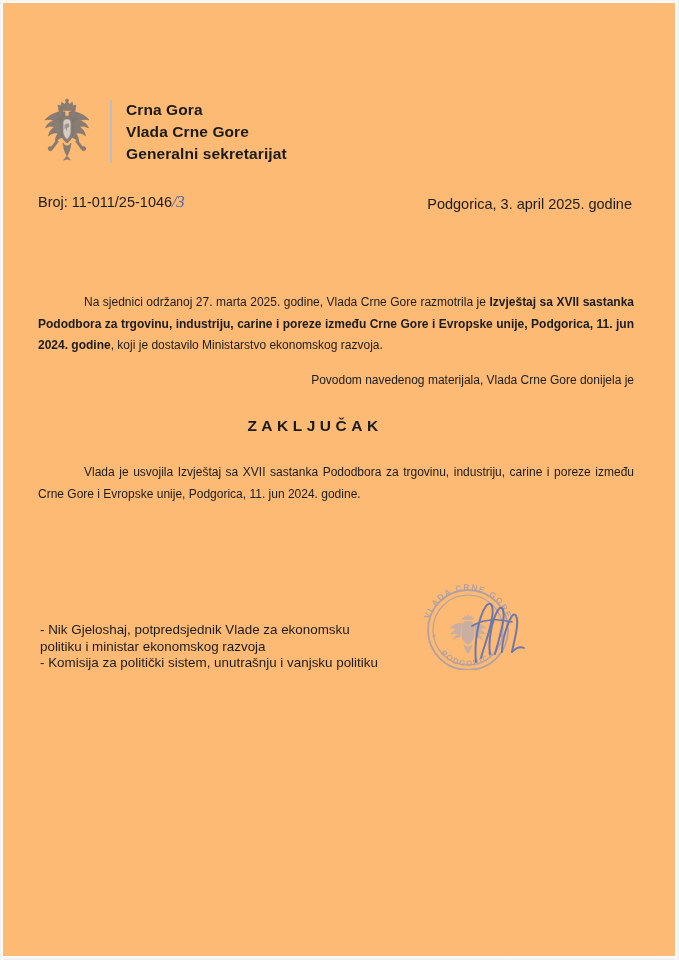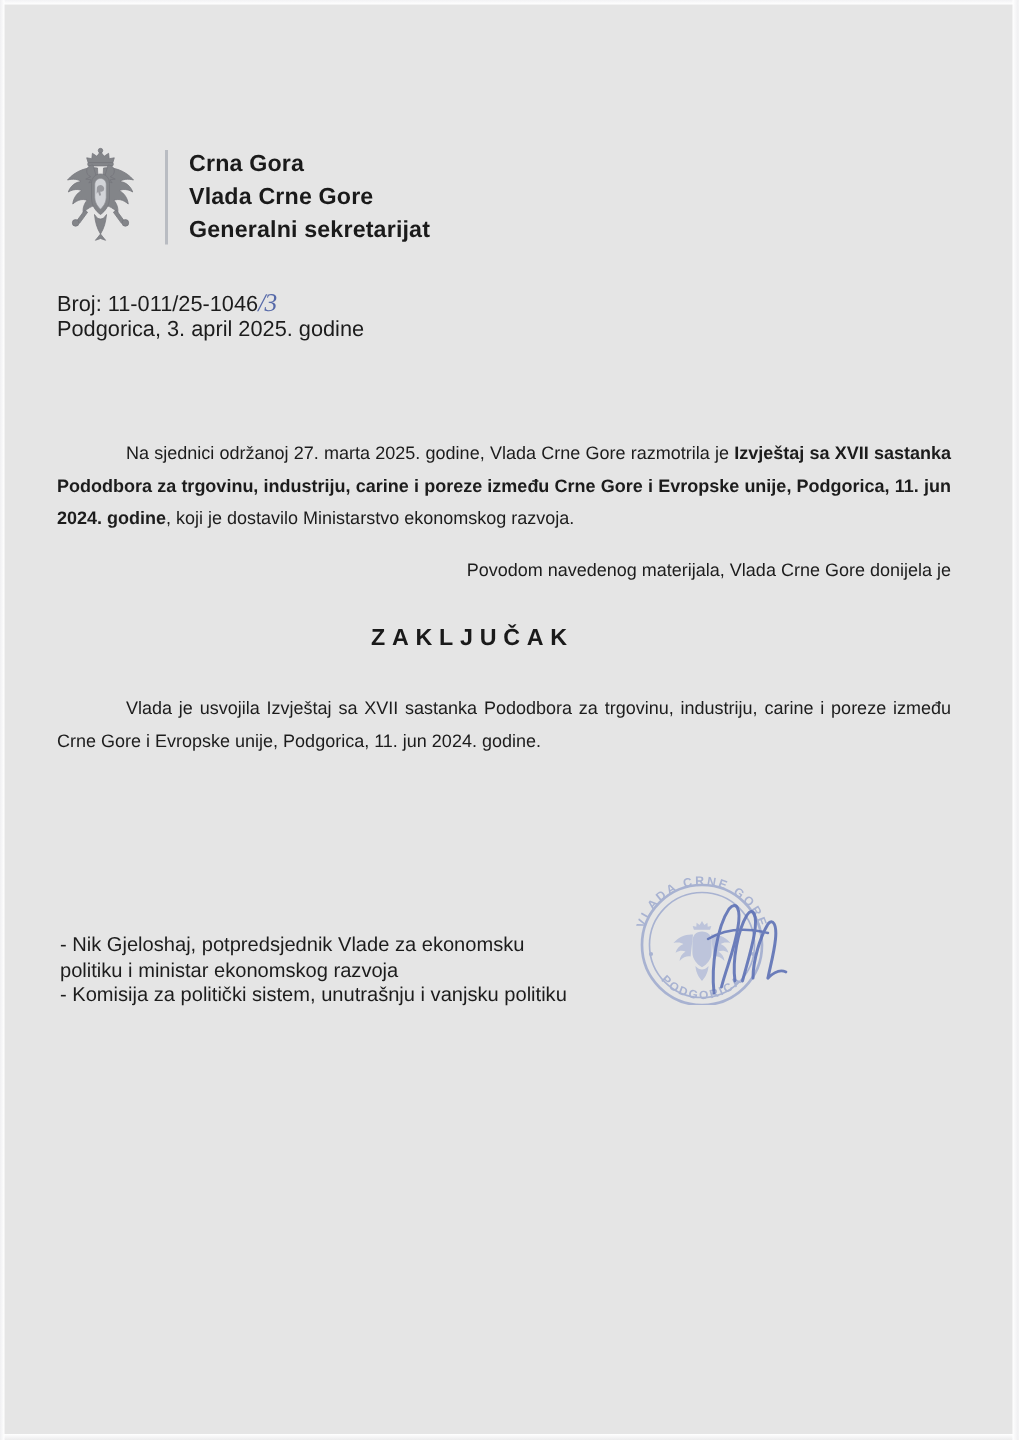--- a/index.html
+++ b/index.html
@@ -4,21 +4,21 @@
 <style>
   html, body {
     margin: 0;
     padding: 0;
     background: #ffffff;
   }
   .page {
     position: relative;
     width: 679px;
     height: 960px;
-    background: #e5e5e5;
+    background: #fdba74;
     overflow: hidden;
     font-family: "Liberation Sans", sans-serif;
     color: #1c1c1c;
   }
 
   
   .letterhead {
     position: absolute;
     left: 40px;
     top: 98px;
@@ -51,24 +51,23 @@
   }
 
   
   .ref-row {
     position: absolute;
     left: 38px;
     top: 192px;
     width: 596px;
     display: flex;
     justify-content: space-between;
-    align-items: flex-start;
+    align-items: flex-end;
     font-size: 14.5px;
     color: #1c1c1c;
-    flex-direction: column;
   }
   .ref-no { white-space: nowrap; }
   .hand-suffix {
     color: #5568a8;
     font-family: "Liberation Serif", serif;
     font-style: italic;
     font-size: 17px;
     letter-spacing: -0.5px;
   }
   .place-date { white-space: nowrap; margin-right: 2px; }

